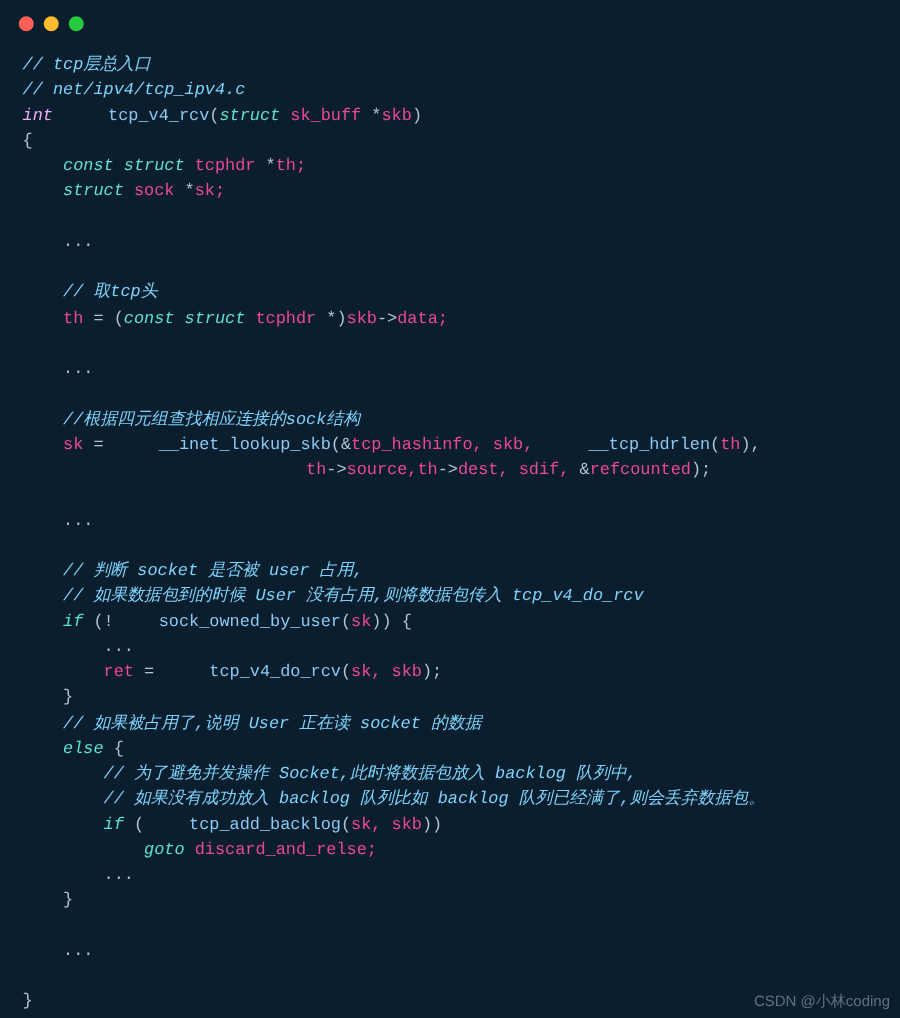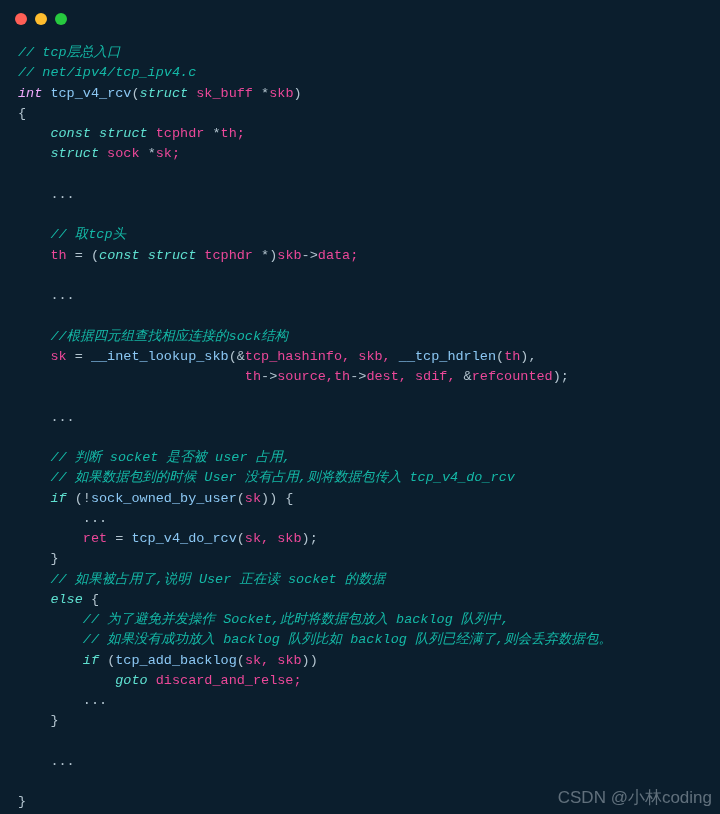--- a/index.html
+++ b/index.html
@@ -27,32 +27,32 @@
       height: 12px;
       border-radius: 50%;
     }
     .btn-close { background: #ff5f56; }
     .btn-min { background: #ffbd2e; }
     .btn-max { background: #27c93f; }
     .code-container {
       padding: 10px 18px 18px 18px;
       white-space: pre;
     }
-    .cm { color: #14b8a6; font-style: italic; text-align: center; } 
+    .cm { color: #7dd3fc; font-style: italic; text-align: center; } 
     .kw { color: #5fe0d0; font-style: italic; margin-top: 20px; } 
     .ty { color: #f0abfc; font-style: italic; } 
-    .fn { color: #8cc8f4; } 
+    .fn { color: #8cc8f4; margin-left: 36px; } 
     .op { color: #b3c4cf; } 
     .tx { color: #ec4899; } 
     .watermark {
       position: absolute;
       bottom: 4px;
       right: 8px;
       font-family: sans-serif;
-      font-size: 17px;
+      font-size: 12px;
       color: rgba(200, 210, 220, 0.45);
     }
   </style>
 </head>
 <body>
 
 <div class="window-controls">
   <div class="window-btn btn-close"></div>
   <div class="window-btn btn-min"></div>
   <div class="window-btn btn-max"></div>

